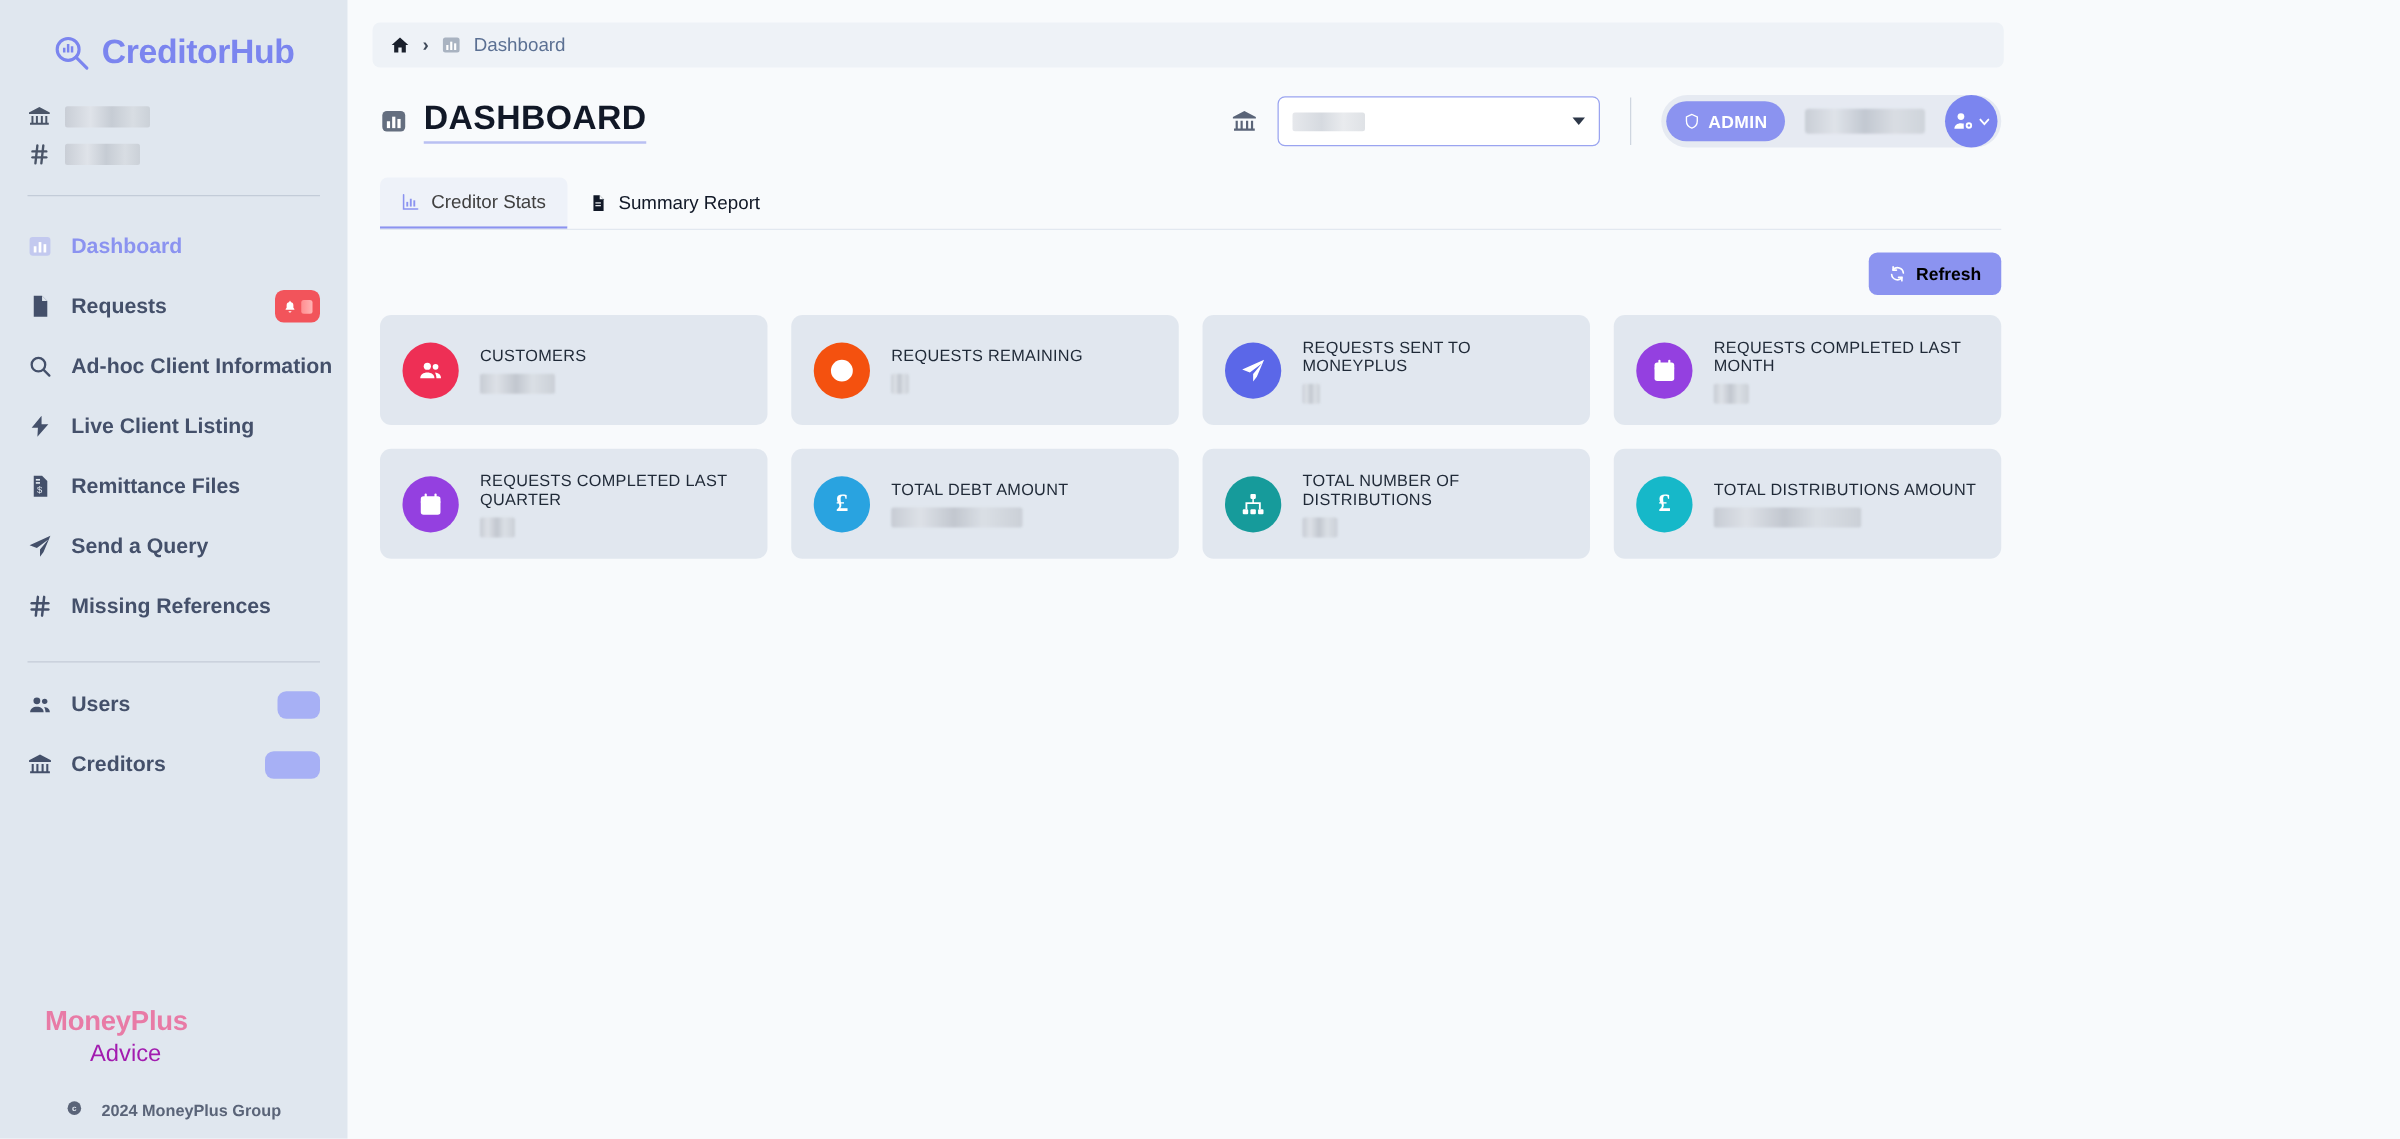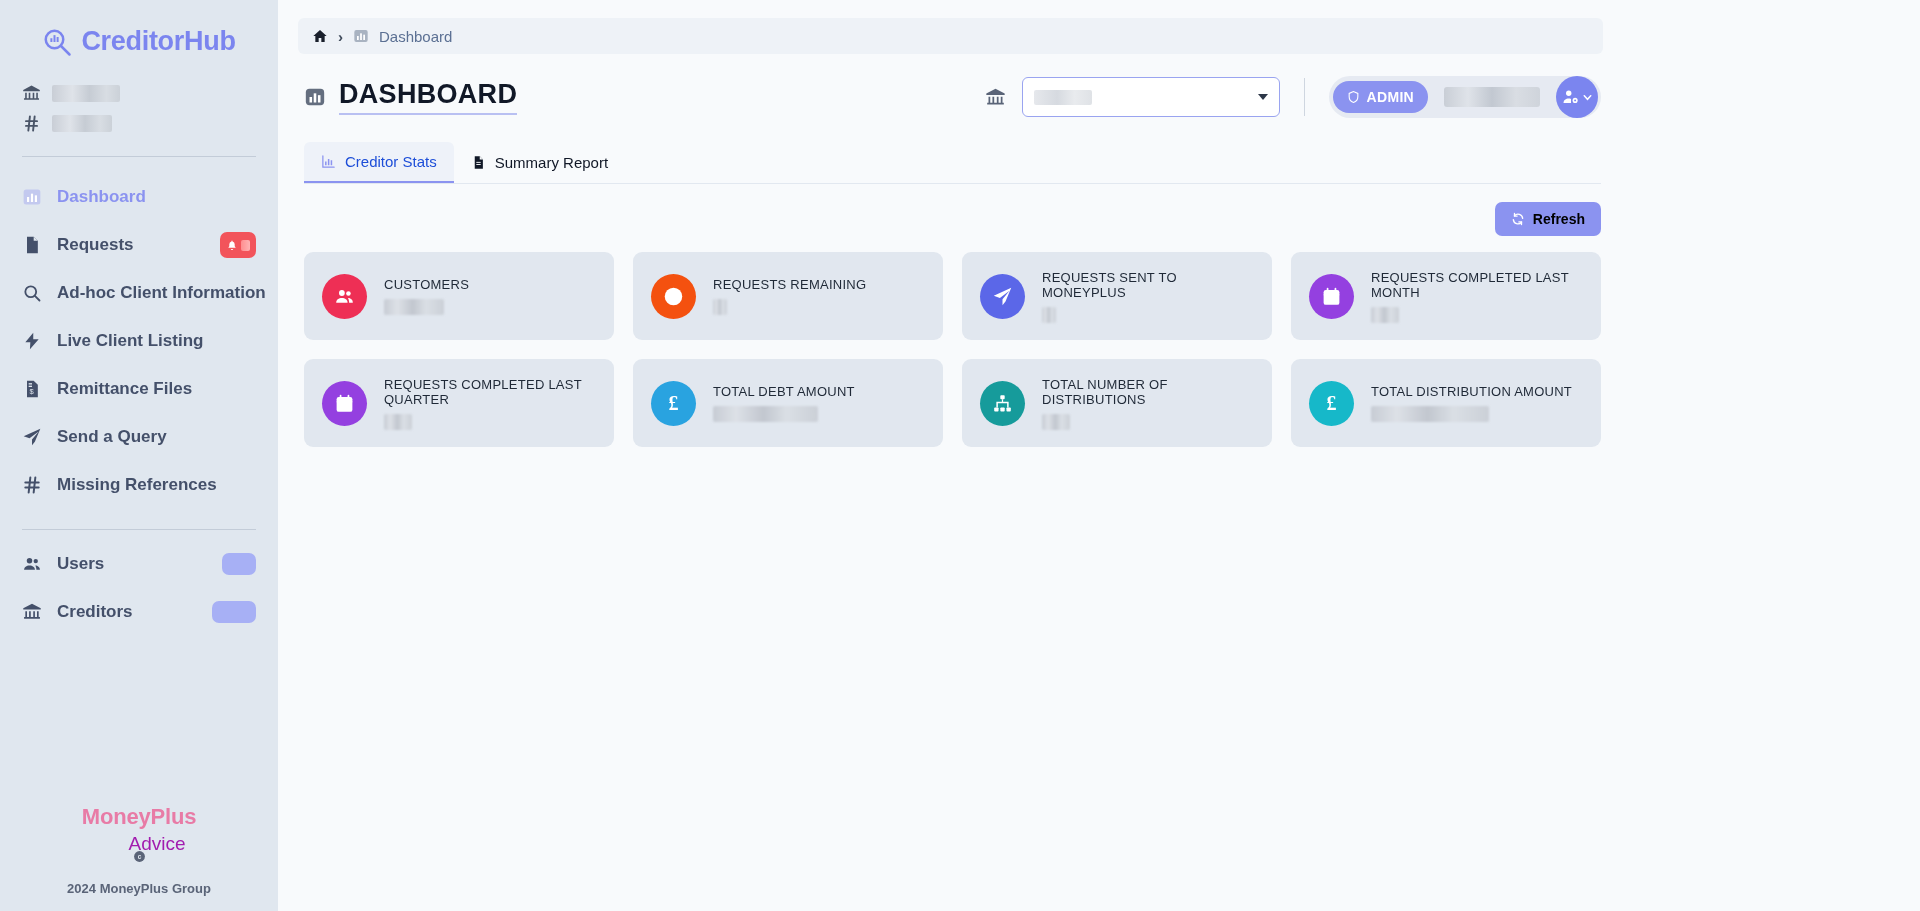--- a/index.html
+++ b/index.html
@@ -72,28 +72,29 @@
     background: linear-gradient(90deg,#ff8e90,#ffb3b4); }
   .badge-pill {
     position: absolute; right: 22px;
     background: #a7b0f5; border-radius: 7px; height: 22px;
   }
   .badge-pill.w1 { width: 34px; }
   .badge-pill.w2 { width: 44px; }
 
   .footer-brand {
     position: absolute; left:0; right:0; bottom: 56px;
-    text-align: center;
+    text-align: left;
+    padding-left: 36px;
   }
   .fb-money { font-size: 22px; font-weight: bold; color: #e87ba6; letter-spacing: -0.2px;}
   .fb-advice { font-size: 19px; color: #a21caf; margin-top: 3px; padding-left: 36px; }
   .copyright {
     position:absolute; left:0; right:0; bottom: 15px;
     font-size: 13px; font-weight: bold; color:#5a6478;
-    display:flex; align-items:center; justify-content:center; gap:15px;flex-direction:column;
+    display:flex; align-items:center; justify-content:center; gap:15px;
   }
   .copyright svg { width: 13px; height: 13px; color:#5a6478; }
 
   
   .main { flex: 1; height: 911px; background: #f8fafc; overflow: hidden; }
   .breadcrumb {
     margin: 18px 22px 0 20px;
     height: 36px; background: #eef2f7; border-radius: 6px;
     display:flex; align-items:center; gap: 10px; padding: 0 14px;
     font-size: 15px;
@@ -155,21 +156,21 @@
     display:flex; align-items:flex-end; gap: 0;
     height: 42px;
   }
   .tab {
     display:flex; align-items:center; gap:9px;
     height: 41px; padding: 0 17px; cursor:pointer;
     font-size: 15px; color:#111827;
   }
   .tab svg { width:15px;height:15px; display:block; color:#111827;}
   .tab.active {
-    background:#eef2f9; color:#1d4ed8;
+    background:#eef2f9; color:#404040;
     border-radius: 6px 6px 0 0;
     border-bottom: 2.5px solid #8b93f0;
     justify-content: center;
   }
   .tab.active svg { color:#8b93f0; }
 
   
   .refresh-row { display:flex; justify-content:flex-end; padding: 18px 24px 0 0; }
   .refresh-btn {
     background:#8b93f0; color:#000000; border:none; border-radius:7px;
@@ -589,20 +590,20 @@
           <span class="card-label">TOTAL NUMBER OF DISTRIBUTIONS</span>
           <span class="card-val vw-s"></span>
         </span>
       </div>
 
       <div class="card">
         <span class="card-ic" style="background:#16b8c9">
           <span class="pound">£</span>
         </span>
         <span class="card-body">
-          <span class="card-label">TOTAL DISTRIBUTION AMOUNT</span>
+          <span class="card-label">TOTAL DISTRIBUTIONS AMOUNT</span>
           <span class="card-val vw-xxl"></span>
         </span>
       </div>
 
     </div>
   </main>
 </div>
 
 </body></html>

